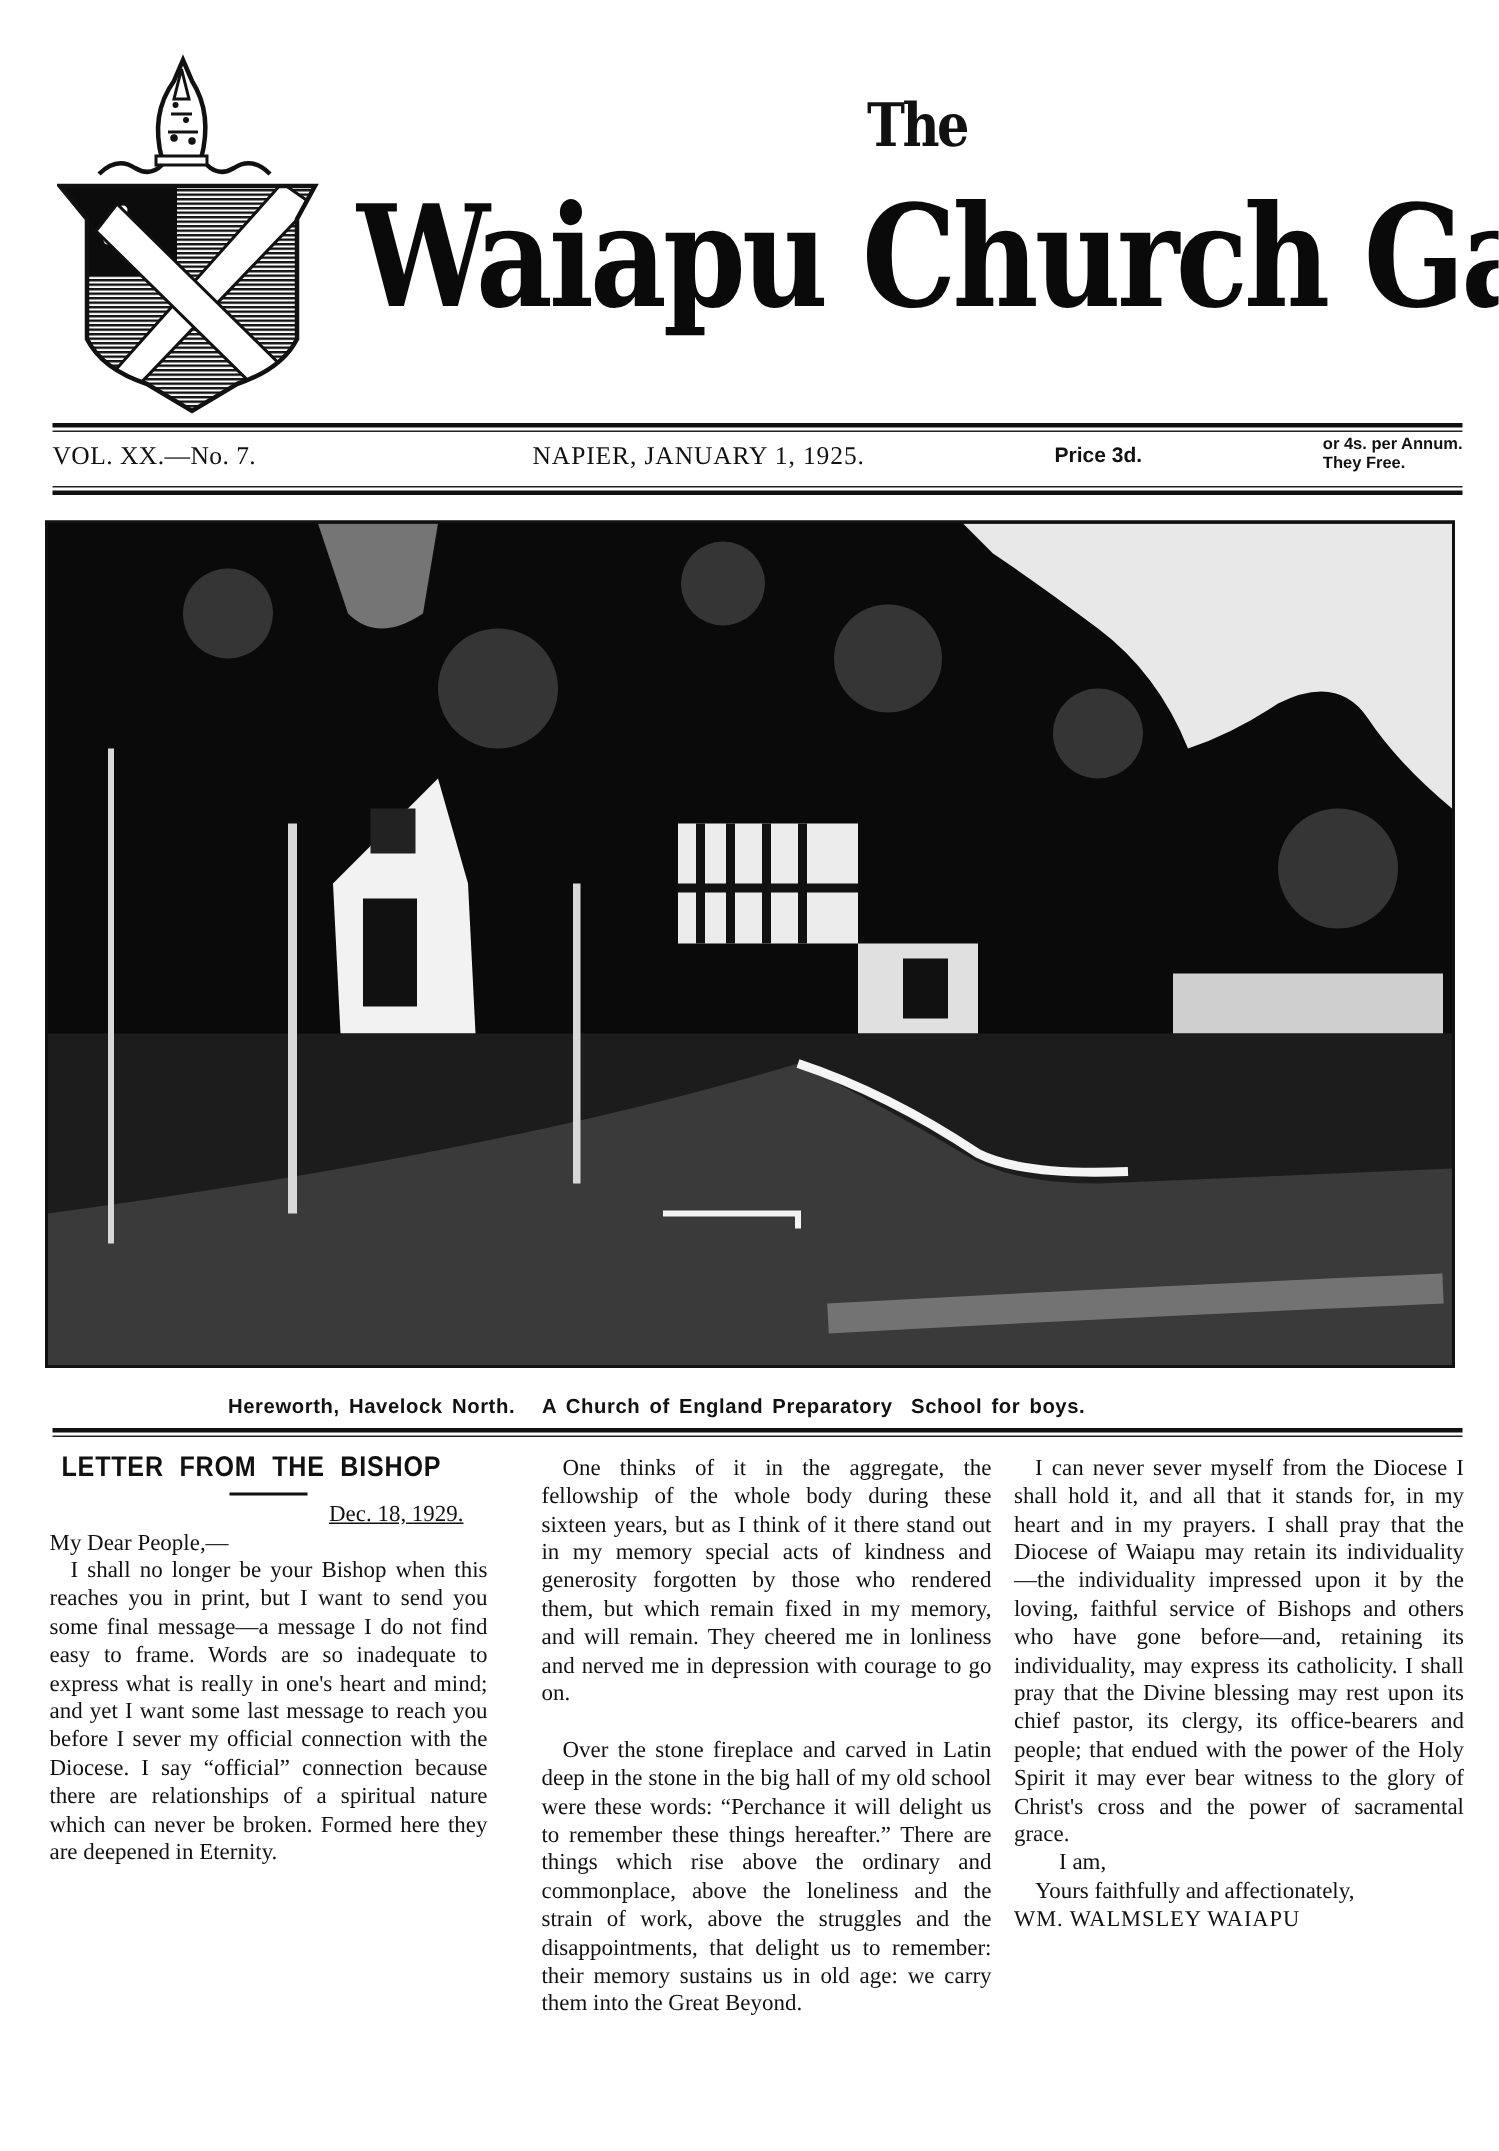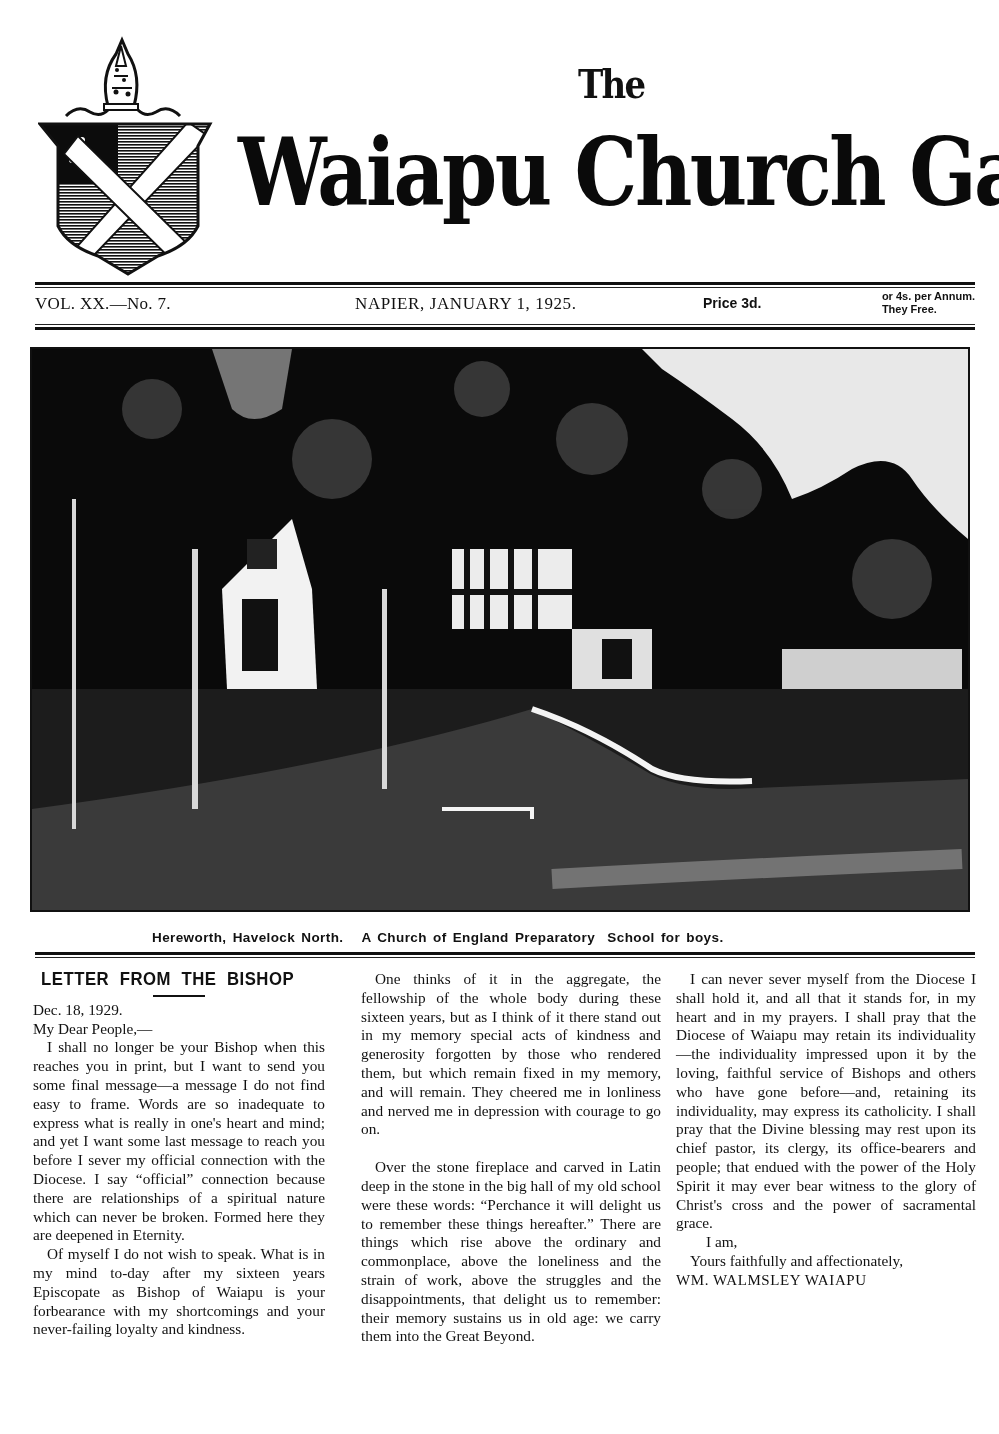--- a/index.html
+++ b/index.html
@@ -29,21 +29,21 @@
   
   .col { position: absolute; top: 970px; font-size: 15.3px; line-height: 18.8px; text-align: justify; }
   .col p { margin: 0; }
   .col .indent { text-indent: 14px; }
   .col1 { left: 33px; width: 292px; }
   .col2 { left: 361px; width: 300px; }
   .col3 { left: 676px; width: 300px; }
 
   .letter-head { font-family: "Liberation Sans", sans-serif; font-weight: 700; font-size: 19px; letter-spacing: 0.6px; word-spacing: 6px; text-align: center; margin-left: 8px; transform: scaleX(0.88); transform-origin: left; white-space: nowrap; }
   .head-rule { width: 52px; height: 2px; background: #111; margin: 6px auto 4px auto; }
-  .dateright { text-align: left; padding-right: 16px; }
+  .dateright { text-align: right; padding-right: 16px; text-decoration: underline; }
   .gap { height: 19px; }
   .iam { padding-left: 30px; }
   .yours { padding-left: 14px; }
   .signature { text-align: left; padding-right: 20px; margin-top: 16px; letter-spacing: 0.6px; font-size: 15px; }
 </style>
 </head>
 <body>
 
 <div class="crest">
   <svg width="180" height="240" viewBox="0 0 180 240">
@@ -149,21 +149,20 @@
 
 <div class="rule-thick" style="top:952px;"></div>
 <div class="rule-thin" style="top:957px;"></div>
 
 <div class="col col1">
   <div class="letter-head">LETTER FROM THE BISHOP</div>
   <div class="head-rule"></div>
   <p class="dateright">Dec. 18, 1929.</p>
   <p>My Dear People,—</p>
   <p class="indent">I shall no longer be your Bishop when this reaches you in print, but I want to send you some final message—a message I do not find easy to frame. Words are so inadequate to express what is really in one's heart and mind; and yet I want some last message to reach you before I sever my official connection with the Diocese. I say “official” connection because there are relationships of a spiritual nature which can never be broken. Formed here they are deepened in Eternity.</p>
-  <p class="indent">Of myself I do not wish to speak. What is in my mind to-day after my sixteen years Episcopate as Bishop of Waiapu is your forbearance with my shortcomings and your never-failing loyalty and kindness.</p>
 </div>
 
 <div class="col col2">
   <p class="indent">One thinks of it in the aggregate, the fellowship of the whole body during these sixteen years, but as I think of it there stand out in my memory special acts of kindness and generosity forgotten by those who rendered them, but which remain fixed in my memory, and will remain. They cheered me in lonliness and nerved me in depression with courage to go on.</p>
   <div class="gap"></div>
   <p class="indent">Over the stone fireplace and carved in Latin deep in the stone in the big hall of my old school were these words: “Perchance it will delight us to remember these things hereafter.” There are things which rise above the ordinary and commonplace, above the loneliness and the strain of work, above the struggles and the disappointments, that delight us to remember: their memory sustains us in old age: we carry them into the Great Beyond.</p>
 </div>
 
 <div class="col col3">
   <p class="indent">I can never sever myself from the Diocese I shall hold it, and all that it stands for, in my heart and in my prayers. I shall pray that the Diocese of Waiapu may retain its individuality —the individuality impressed upon it by the loving, faithful service of Bishops and others who have gone before—and, retaining its individuality, may express its catholicity. I shall pray that the Divine blessing may rest upon its chief pastor, its clergy, its office-bearers and people; that endued with the power of the Holy Spirit it may ever bear witness to the glory of Christ's cross and the power of sacramental grace.</p>

